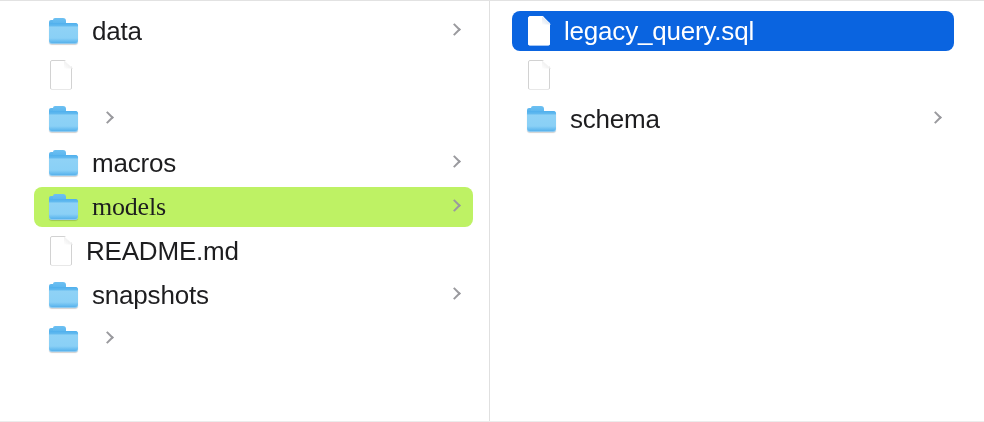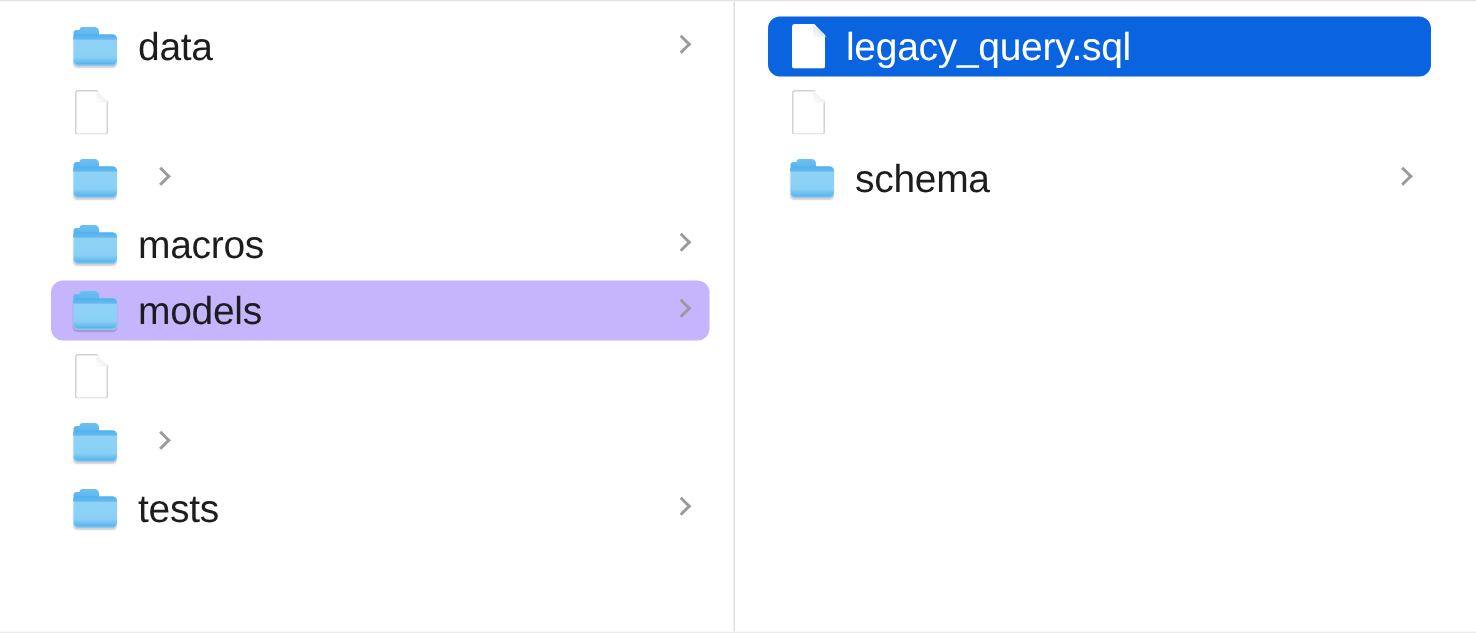--- a/index.html
+++ b/index.html
@@ -54,21 +54,22 @@
     box-sizing: border-box;
     cursor: default;
     user-select: none;
   }
   .col-1 .row {
     margin-left: 22px;
     margin-right: 29px;
   }
 
   .row.sel-gray {
-    background: #c4b5fd;
+    background: #bef264;
+    font-family: Liberation Serif, serif;
   }
   .row.sel-blue {
     background: #0a64e0;
   }
 
   .icon {
     flex: 0 0 auto;
     width: 30px;
     height: 32px;
     margin-right: 13px;
@@ -251,39 +252,40 @@
           <span class="lip"></span>
         </span>
         <span class="label">models</span>
         <span class="chevron"></span>
       </div>
       <div class="row">
         <span class="icon icon-doc">
           <span class="page"></span>
           <span class="fold"></span>
         </span>
+        <span class="label">README.md</span>
         <span class="chevron hidden"></span>
       </div>
       <div class="row">
         <span class="icon icon-folder">
           <span class="tab"></span>
           <span class="tab2"></span>
           <span class="body"></span>
           <span class="lip"></span>
         </span>
-        <span class="chevron"></span>
-      </div>
-      <div class="row">
-        <span class="icon icon-folder">
-          <span class="tab"></span>
-          <span class="tab2"></span>
-          <span class="body"></span>
-          <span class="lip"></span>
-        </span>
-        <span class="label">tests</span>
+        <span class="label">snapshots</span>
+        <span class="chevron"></span>
+      </div>
+      <div class="row">
+        <span class="icon icon-folder">
+          <span class="tab"></span>
+          <span class="tab2"></span>
+          <span class="body"></span>
+          <span class="lip"></span>
+        </span>
         <span class="chevron"></span>
       </div>
     </div>
   <div class="column col-1">
       <div class="row sel-blue">
         <span class="icon icon-doc onblue">
           <span class="page"></span>
           <span class="fold"></span>
         </span>
         <span class="label">legacy_query.sql</span>

